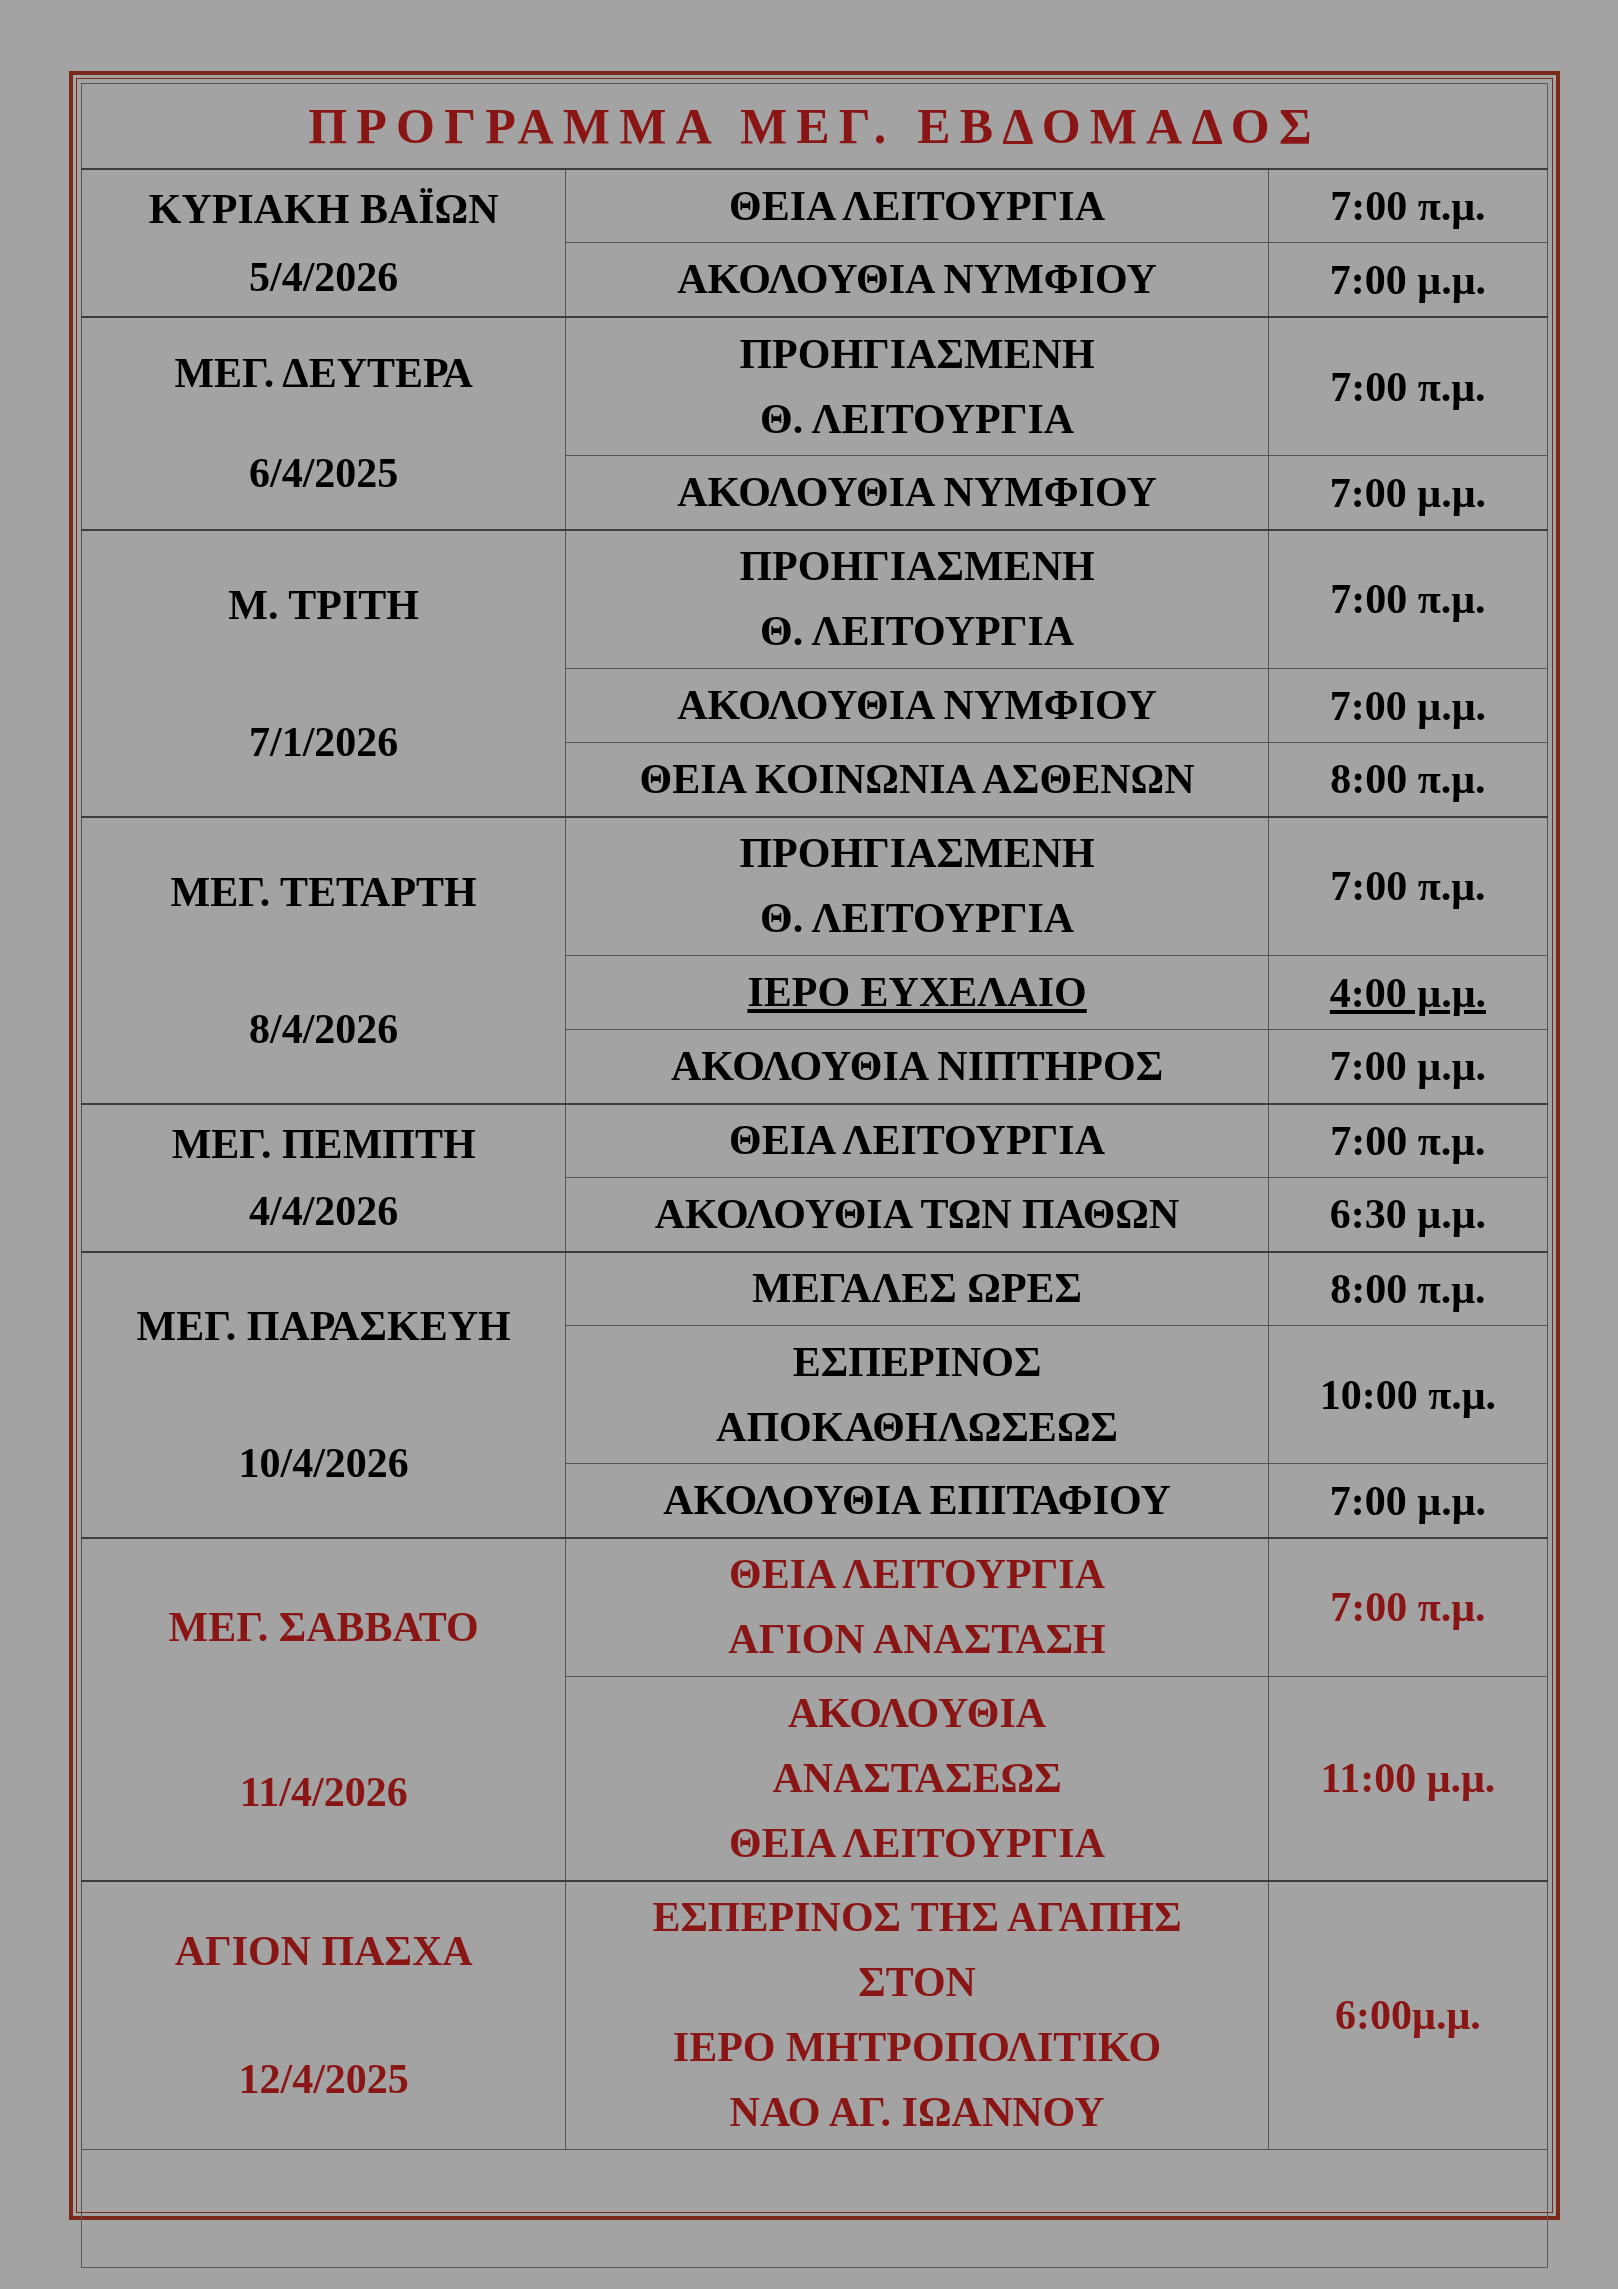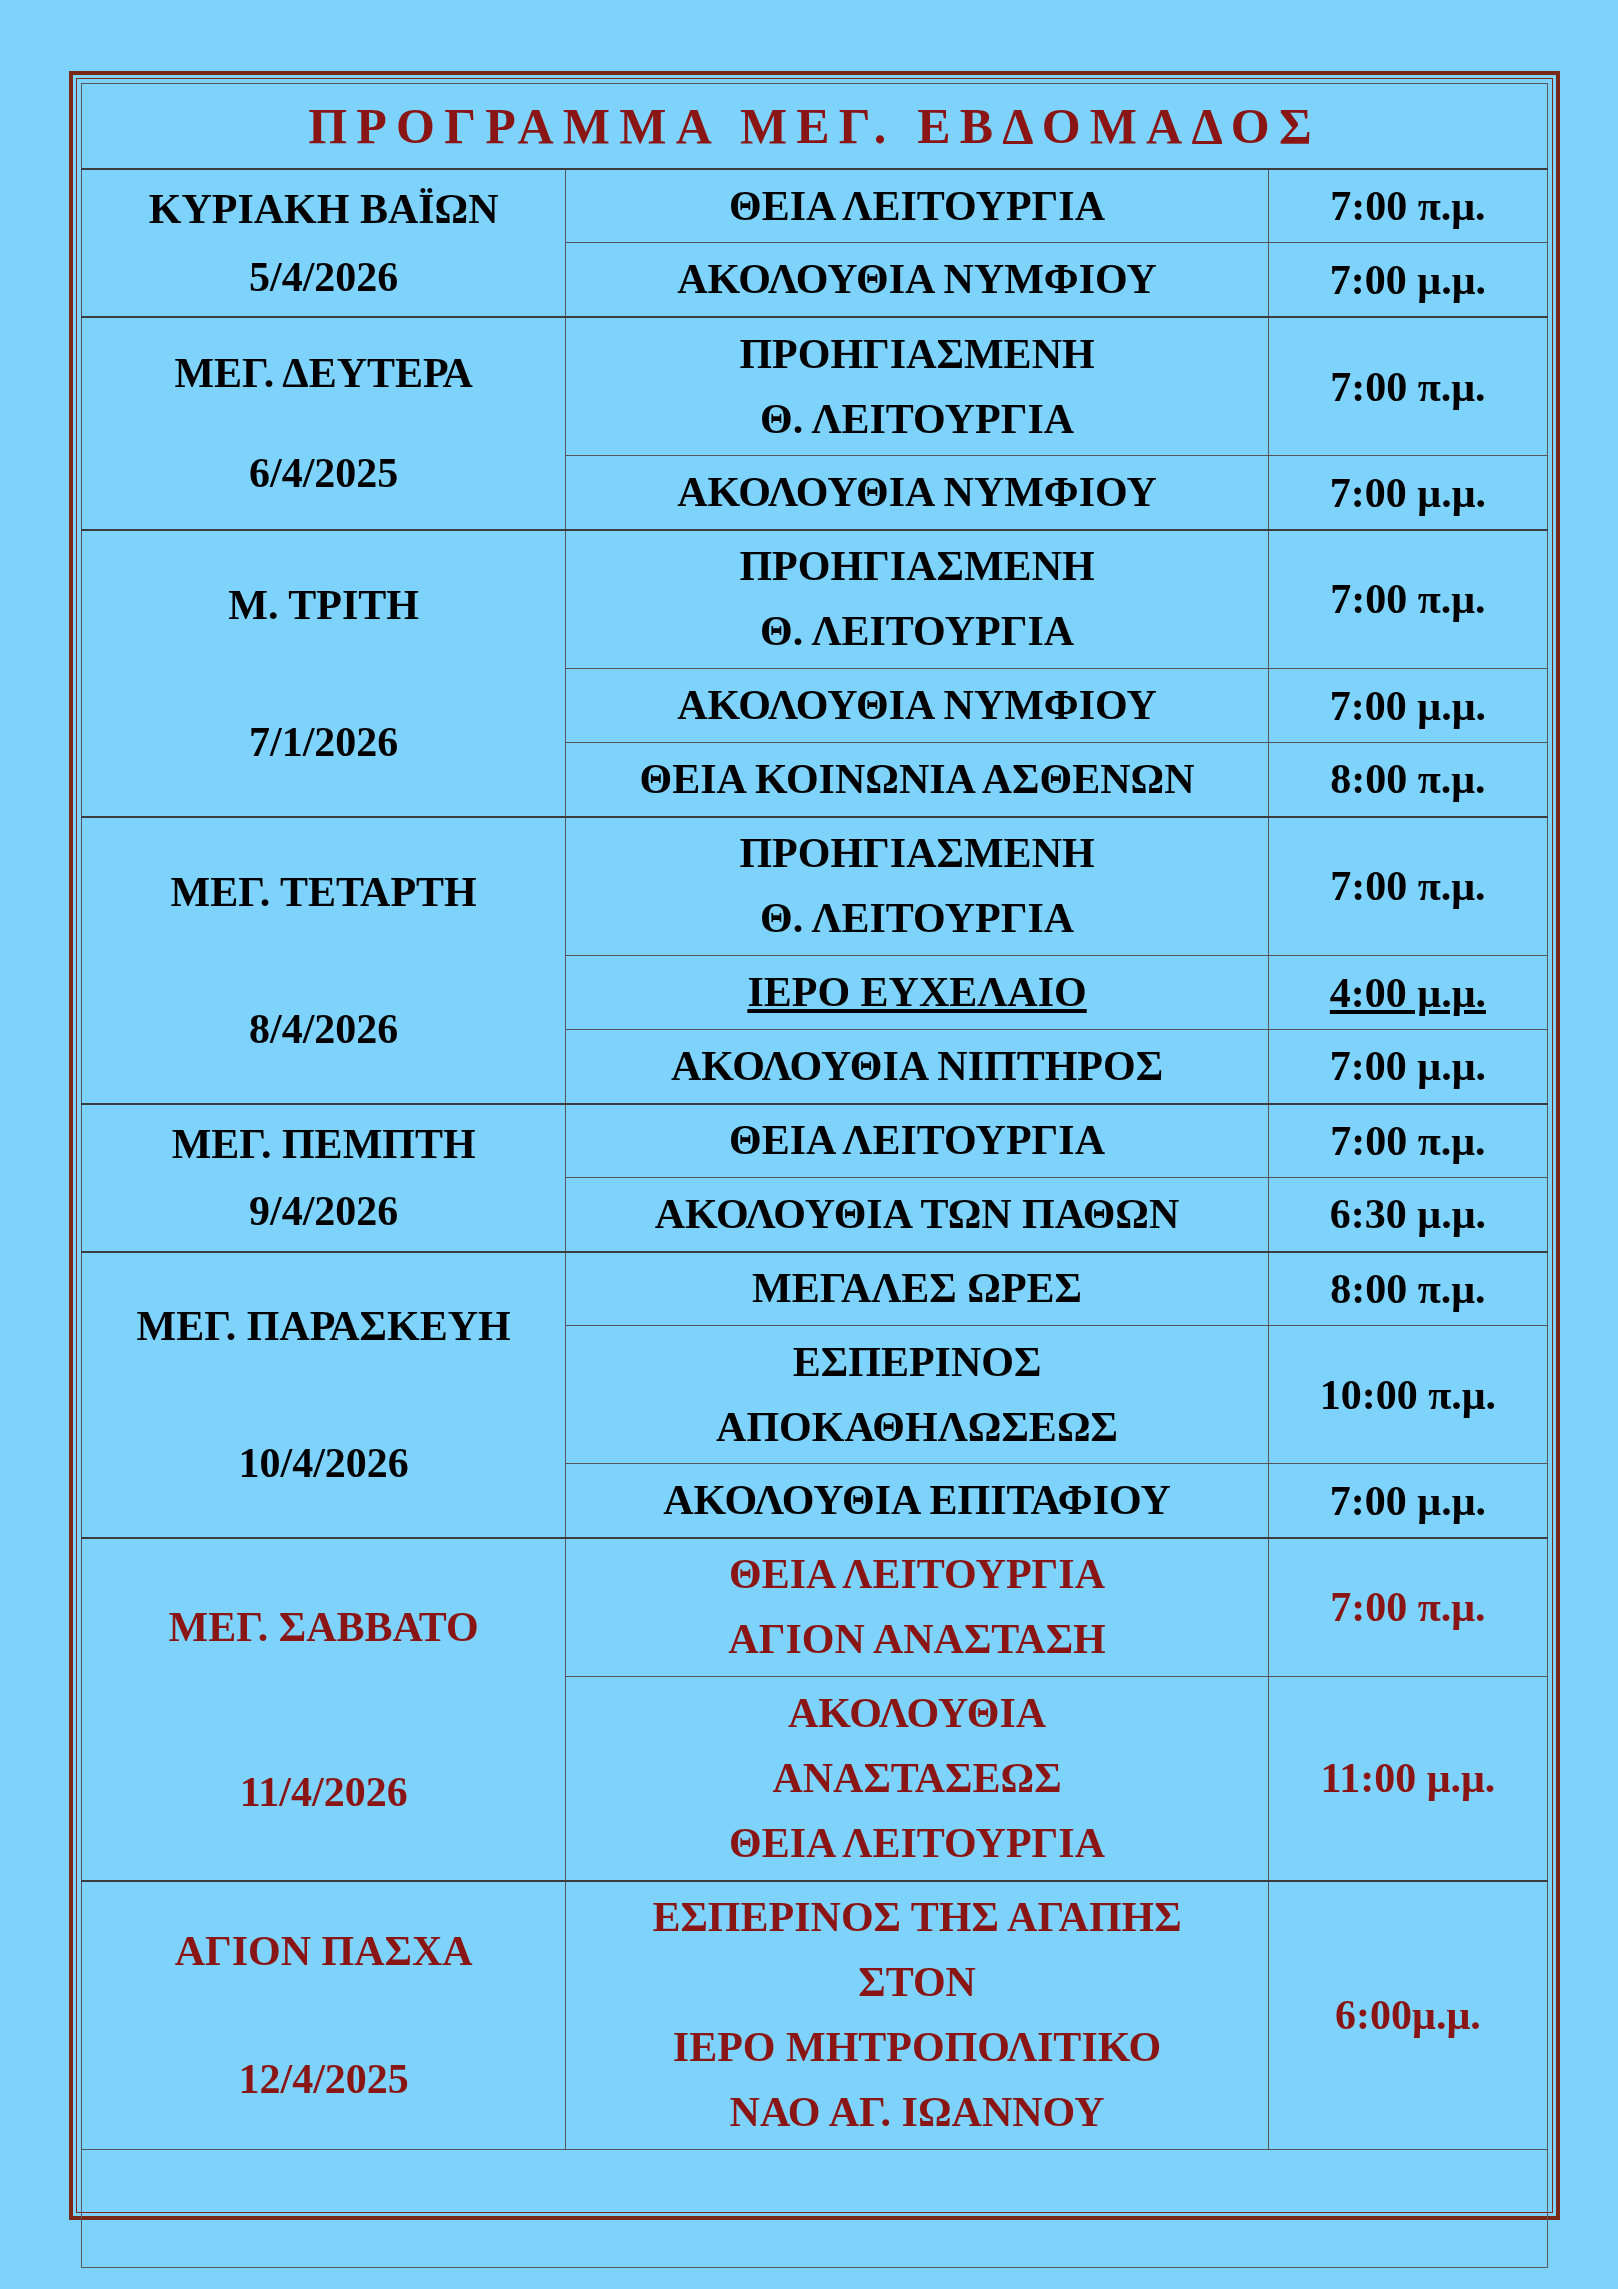--- a/index.html
+++ b/index.html
@@ -1,19 +1,19 @@
 <!DOCTYPE html>
 <html style="font-size:14.8px"><head>
 <meta charset="utf-8">
 <style>
   html,body{margin:0;padding:0;background:#ffffff;}
   .page{
     position:relative;
     width:1619px;height:2290px;
-    background:#7dd3fc;
+    background:#a3a3a3;
     font-family:"Liberation Serif","DejaVu Serif",serif;
     font-weight:bold;
     color:#000000;
     overflow:hidden;
   }
   
   .frame-outer{
     position:absolute;left:69px;top:71px;width:1491px;height:2149px;
     box-sizing:border-box;
     border:4.6px solid #7A2918;
@@ -164,21 +164,21 @@
             <tr style="height: 74px;">
               <td class="service-cell">
                 <div class="svc-line">ΑΚΟΛΟΥΘΙΑ ΝΙΠΤΗΡΟΣ</div>
               </td>
               <td class="time-cell">7:00 μ.μ.</td>
             </tr>
             <tr class="group-start" style="height: 74px;">
               <td class="day-cell" rowspan="2">
                 <div class="day-stack">
                   <div>ΜΕΓ. ΠΕΜΠΤΗ</div>
-                  <div>9/4/2026</div>
+                  <div>4/4/2026</div>
                 </div>
               </td>
               <td class="service-cell">
                 <div class="svc-line">ΘΕΙΑ ΛΕΙΤΟΥΡΓΙΑ</div>
               </td>
               <td class="time-cell">7:00 π.μ.</td>
             </tr>
             <tr style="height: 74px;">
               <td class="service-cell">
                 <div class="svc-line">ΑΚΟΛΟΥΘΙΑ ΤΩΝ ΠΑΘΩΝ</div>

